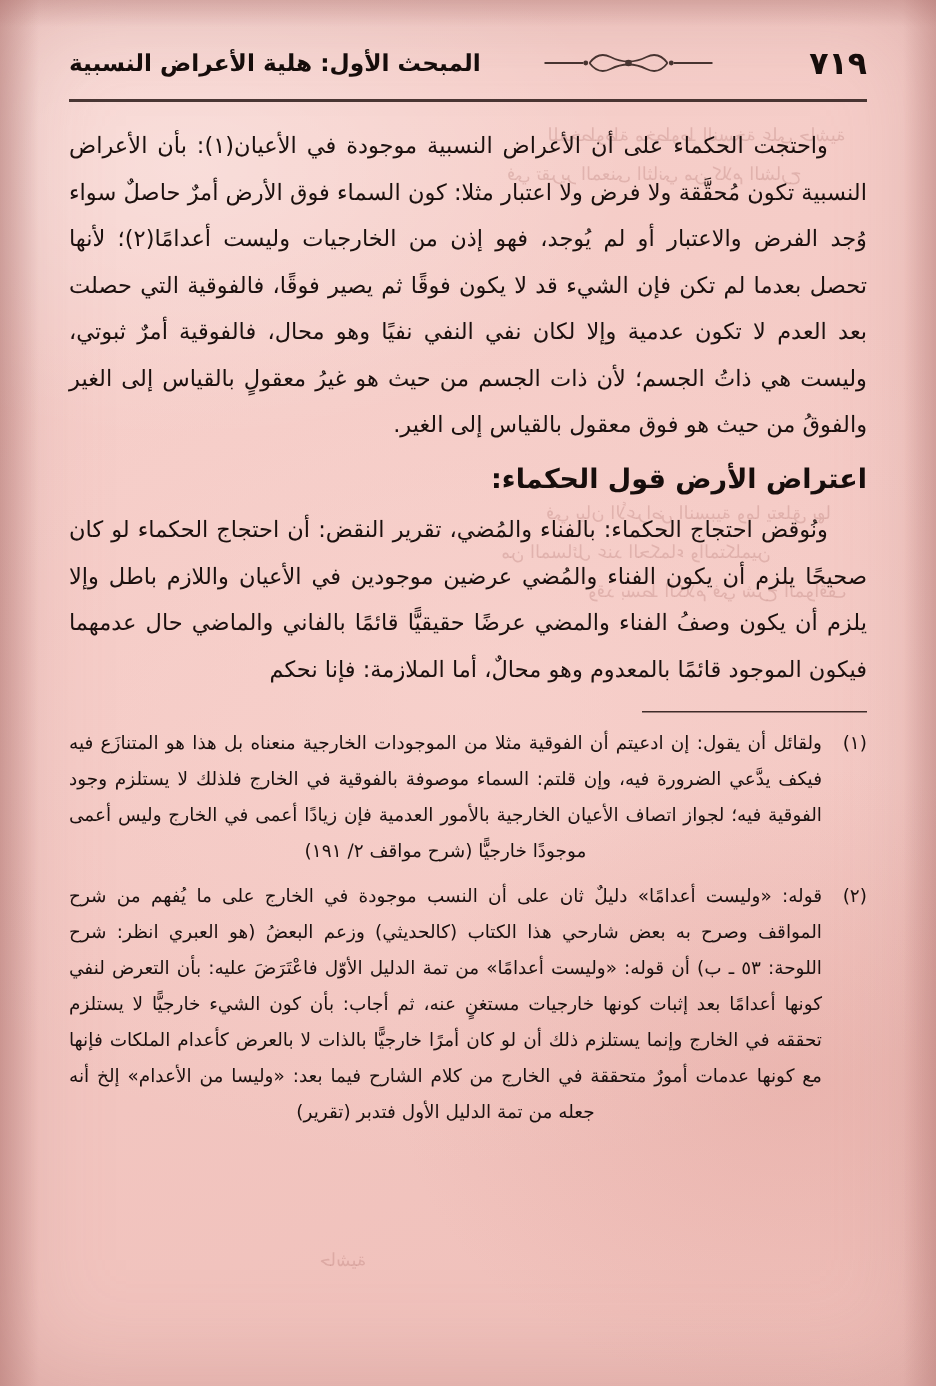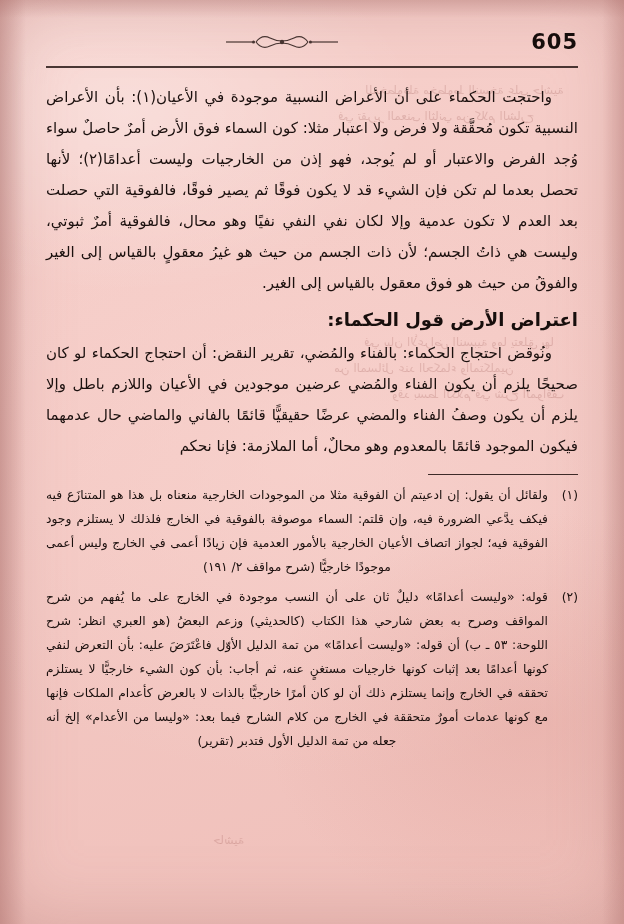--- a/index.html
+++ b/index.html
@@ -173,34 +173,35 @@
 <div class="ghost" style="top:828px; right:380px;">ﺣﺎﺷﻴﺔ</div>
 
 <div class="vignette"></div>
 <div class="edge-dark-left"></div>
 <div class="edge-dark-right"></div>
 <div class="edge-dark-top"></div>
 
 <div class="content">
 
   <div class="header">
-    <div class="page-number">605</div>
+    <div class="page-number">٧١٩</div>
     <div class="header-ornament">
       <svg width="120" height="22" viewBox="0 0 120 22" aria-hidden="true">
         <g fill="none" stroke="#2a1a17" stroke-width="1.2">
           <path d="M4 11 H30"></path>
           <path d="M90 11 H116"></path>
           <path d="M34 11 q6 -8 14 -4 q6 3 12 3 q6 0 12 -3 q8 -4 14 4"></path>
           <path d="M34 11 q6 8 14 4 q6 -3 12 -3 q6 0 12 3 q8 4 14 -4"></path>
           <circle cx="60" cy="11" r="2.2" fill="#2a1a17" stroke="none"></circle>
           <circle cx="31.5" cy="11" r="1.6" fill="#2a1a17" stroke="none"></circle>
           <circle cx="88.5" cy="11" r="1.6" fill="#2a1a17" stroke="none"></circle>
         </g>
       </svg>
     </div>
+    <div class="running-title">المبحث الأول: هلية الأعراض النسبية</div>
   </div>
 
   <div class="rule"></div>
 
   <p class="body indent">واحتجت الحكماء على أن الأعراض النسبية موجودة في الأعيان(١): بأن الأعراض النسبية تكون مُحقَّقة ولا فرض ولا اعتبار مثلا: كون السماء فوق الأرض أمرٌ حاصلٌ سواء وُجد الفرض والاعتبار أو لم يُوجد، فهو إذن من الخارجيات وليست أعدامًا(٢)؛ لأنها تحصل بعدما لم تكن فإن الشيء قد لا يكون فوقًا ثم يصير فوقًا، فالفوقية التي حصلت بعد العدم لا تكون عدمية وإلا لكان نفي النفي نفيًا وهو محال، فالفوقية أمرٌ ثبوتي، وليست هي ذاتُ الجسم؛ لأن ذات الجسم من حيث هو غيرُ معقولٍ بالقياس إلى الغير والفوقُ من حيث هو فوق معقول بالقياس إلى الغير.</p>
 
   <h2 class="section-title">اعتراض الأرض قول الحكماء:</h2>
   <p class="body indent">ونُوقض احتجاج الحكماء: بالفناء والمُضي، تقرير النقض: أن احتجاج الحكماء لو كان صحيحًا يلزم أن يكون الفناء والمُضي عرضين موجودين في الأعيان واللازم باطل وإلا يلزم أن يكون وصفُ الفناء والمضي عرضًا حقيقيًّا قائمًا بالفاني والماضي حال عدمهما فيكون الموجود قائمًا بالمعدوم وهو محالٌ، أما الملازمة: فإنا نحكم</p>
 
   <div class="fn-rule"></div>

